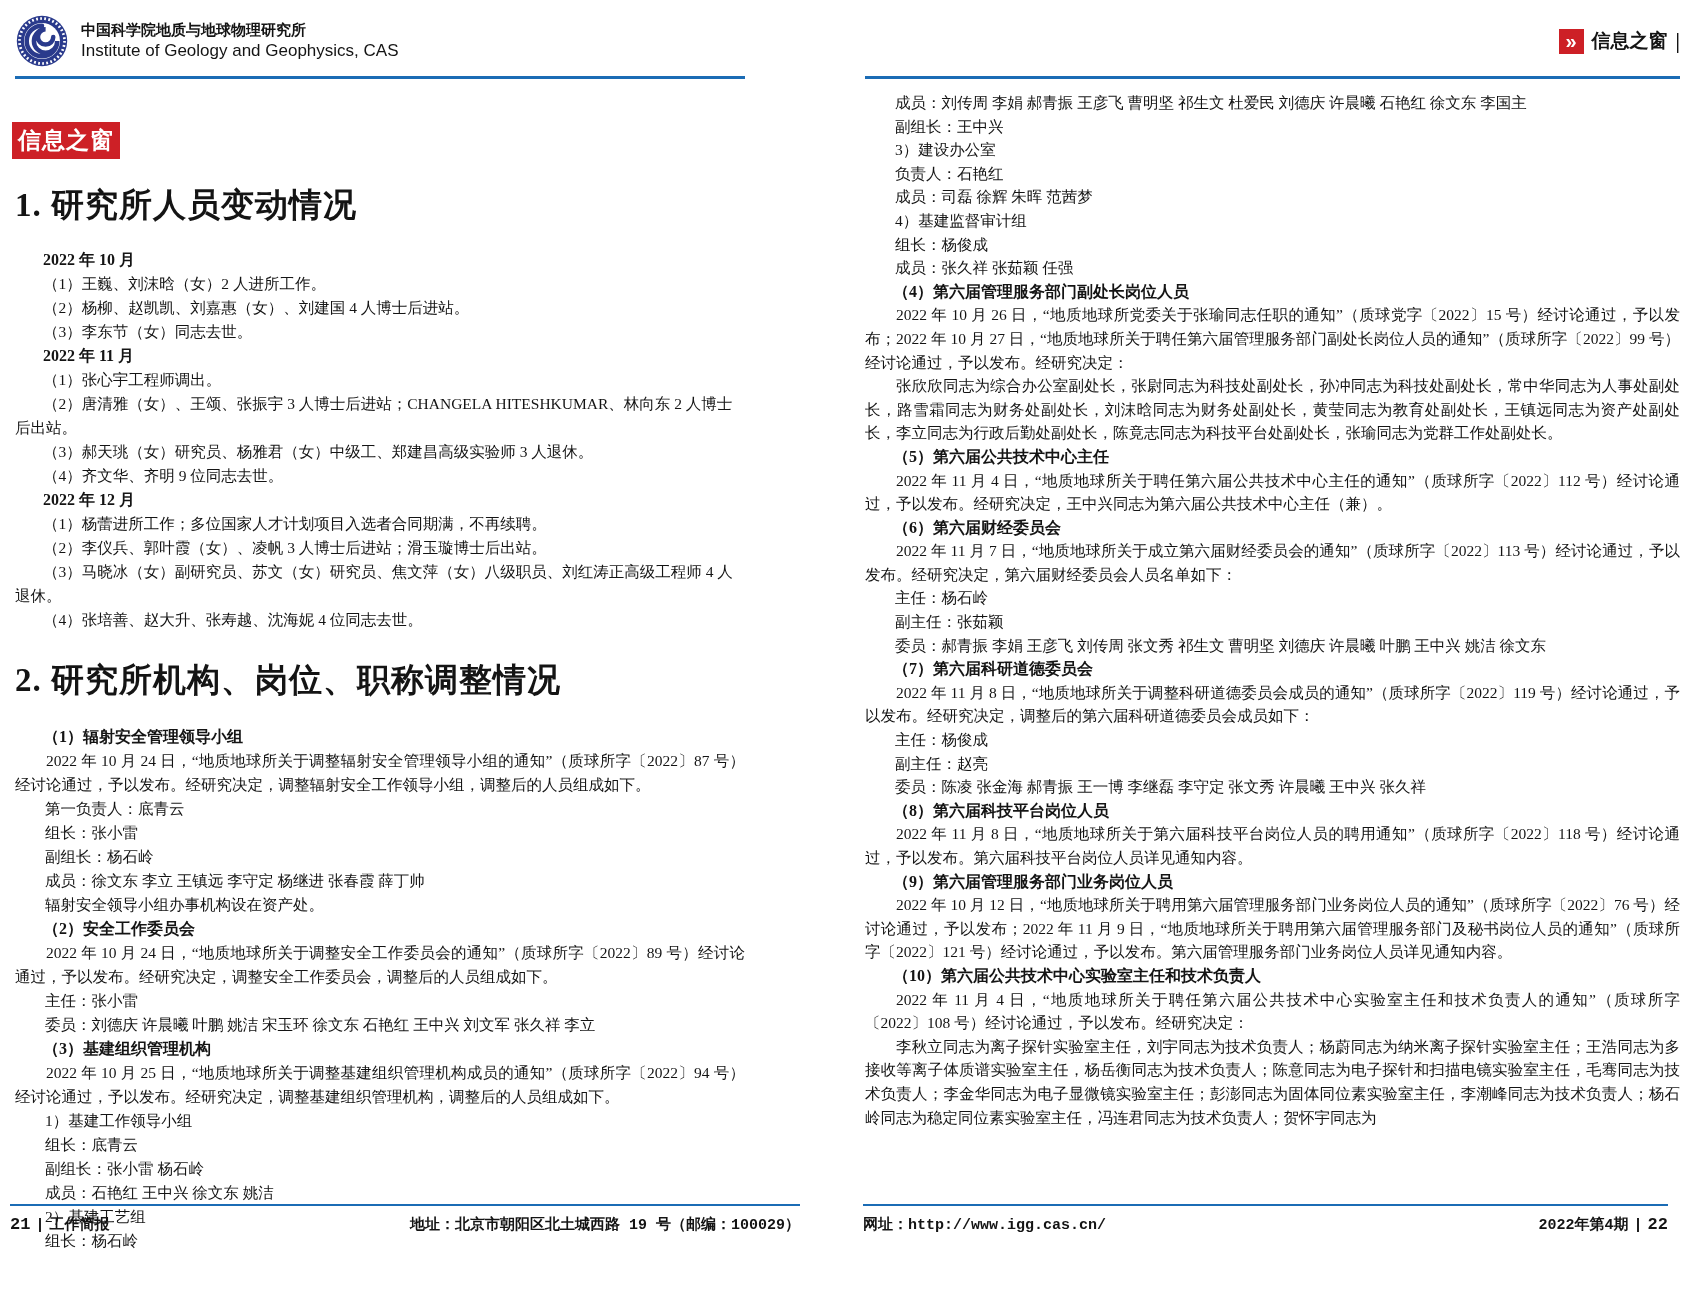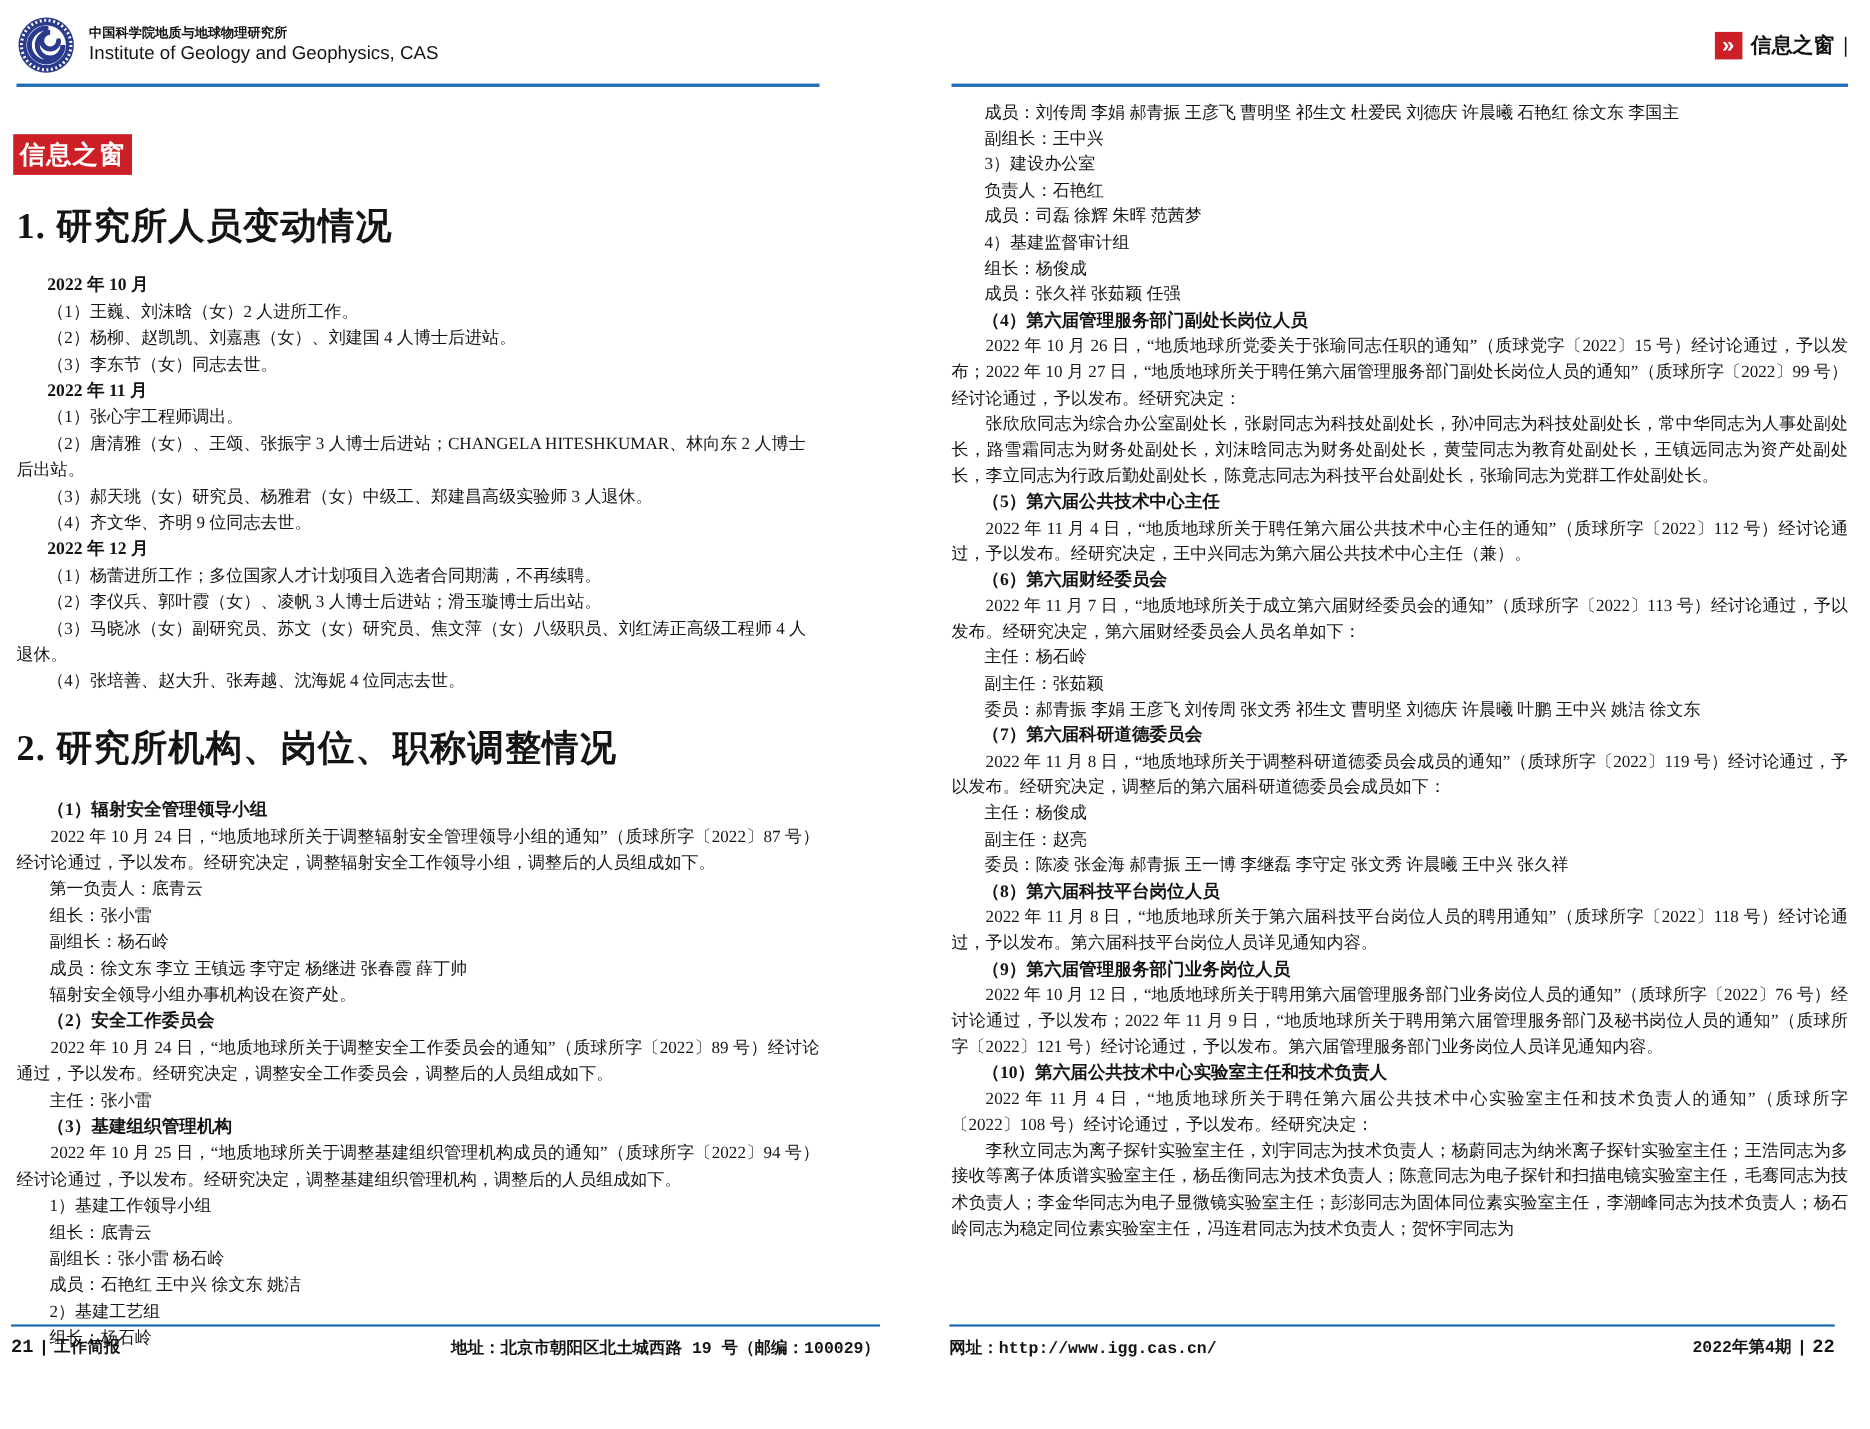--- a/index.html
+++ b/index.html
@@ -9,21 +9,21 @@
     overflow:hidden;
   }
   .page{position:absolute;top:0;}
   .page-left{left:15px;width:730px;}
   .page-right{left:865px;width:815px;}
 
   
   .hdr-left{display:flex;align-items:center;gap:12px;padding-top:8px;height:66px;}
   .logo{width:54px;height:54px;flex:0 0 auto;}
   .org{font-family:"Liberation Sans","DejaVu Sans",sans-serif;line-height:1.25;}
-  .org .cn{font-size:12px;font-weight:bold;}
+  .org .cn{font-size:15px;font-weight:bold;}
   .org .en{font-size:17px;font-weight:normal;}
   .rule-top{height:3px;background:#1b6cb5;margin-top:2px;}
   .hdr-right{display:flex;justify-content:flex-end;align-items:center;gap:8px;height:66px;padding-top:8px;}
   .chip{width:25px;height:25px;background:#cd2026;color:#fff;display:flex;align-items:center;justify-content:center;
         font-family:"Liberation Sans","DejaVu Sans",sans-serif;font-weight:bold;font-size:20px;line-height:1;}
   .tab-label{font-family:"Liberation Sans","DejaVu Sans",sans-serif;font-weight:bold;font-size:19px;}
   .tab-bar{font-weight:bold;font-size:20px;}
 
   
   .banner{position:absolute;left:-3px;top:122px;width:108px;height:37px;background:#cd2026;color:#fff;
@@ -97,20 +97,21 @@
       <p class="ln heading">（1）辐射安全管理领导小组</p>
       <p class="ln para">2022 年 10 月 24 日，“地质地球所关于调整辐射安全管理领导小组的通知”（质球所字〔2022〕87 号）经讨论通过，予以发布。经研究决定，调整辐射安全工作领导小组，调整后的人员组成如下。</p>
       <p class="ln plain">第一负责人：底青云</p>
       <p class="ln plain">组长：张小雷</p>
       <p class="ln plain">副组长：杨石岭</p>
       <p class="ln plain">成员：徐文东 李立 王镇远 李守定 杨继进 张春霞 薛丁帅</p>
       <p class="ln plain">辐射安全领导小组办事机构设在资产处。</p>
       <p class="ln heading">（2）安全工作委员会</p>
       <p class="ln para">2022 年 10 月 24 日，“地质地球所关于调整安全工作委员会的通知”（质球所字〔2022〕89 号）经讨论通过，予以发布。经研究决定，调整安全工作委员会，调整后的人员组成如下。</p>
       <p class="ln plain">主任：张小雷</p>
+      <p class="ln plain">委员：刘德庆 许晨曦 叶鹏 姚洁 宋玉环 徐文东 石艳红 王中兴 刘文军 张久祥 李立</p>
       <p class="ln heading">（3）基建组织管理机构</p>
       <p class="ln para">2022 年 10 月 25 日，“地质地球所关于调整基建组织管理机构成员的通知”（质球所字〔2022〕94 号）经讨论通过，予以发布。经研究决定，调整基建组织管理机构，调整后的人员组成如下。</p>
       <p class="ln plain">1）基建工作领导小组</p>
       <p class="ln plain">组长：底青云</p>
       <p class="ln plain">副组长：张小雷 杨石岭</p>
       <p class="ln plain">成员：石艳红 王中兴 徐文东 姚洁</p>
       <p class="ln plain">2）基建工艺组</p>
       <p class="ln plain">组长：杨石岭</p>
     </div>
 </div>

